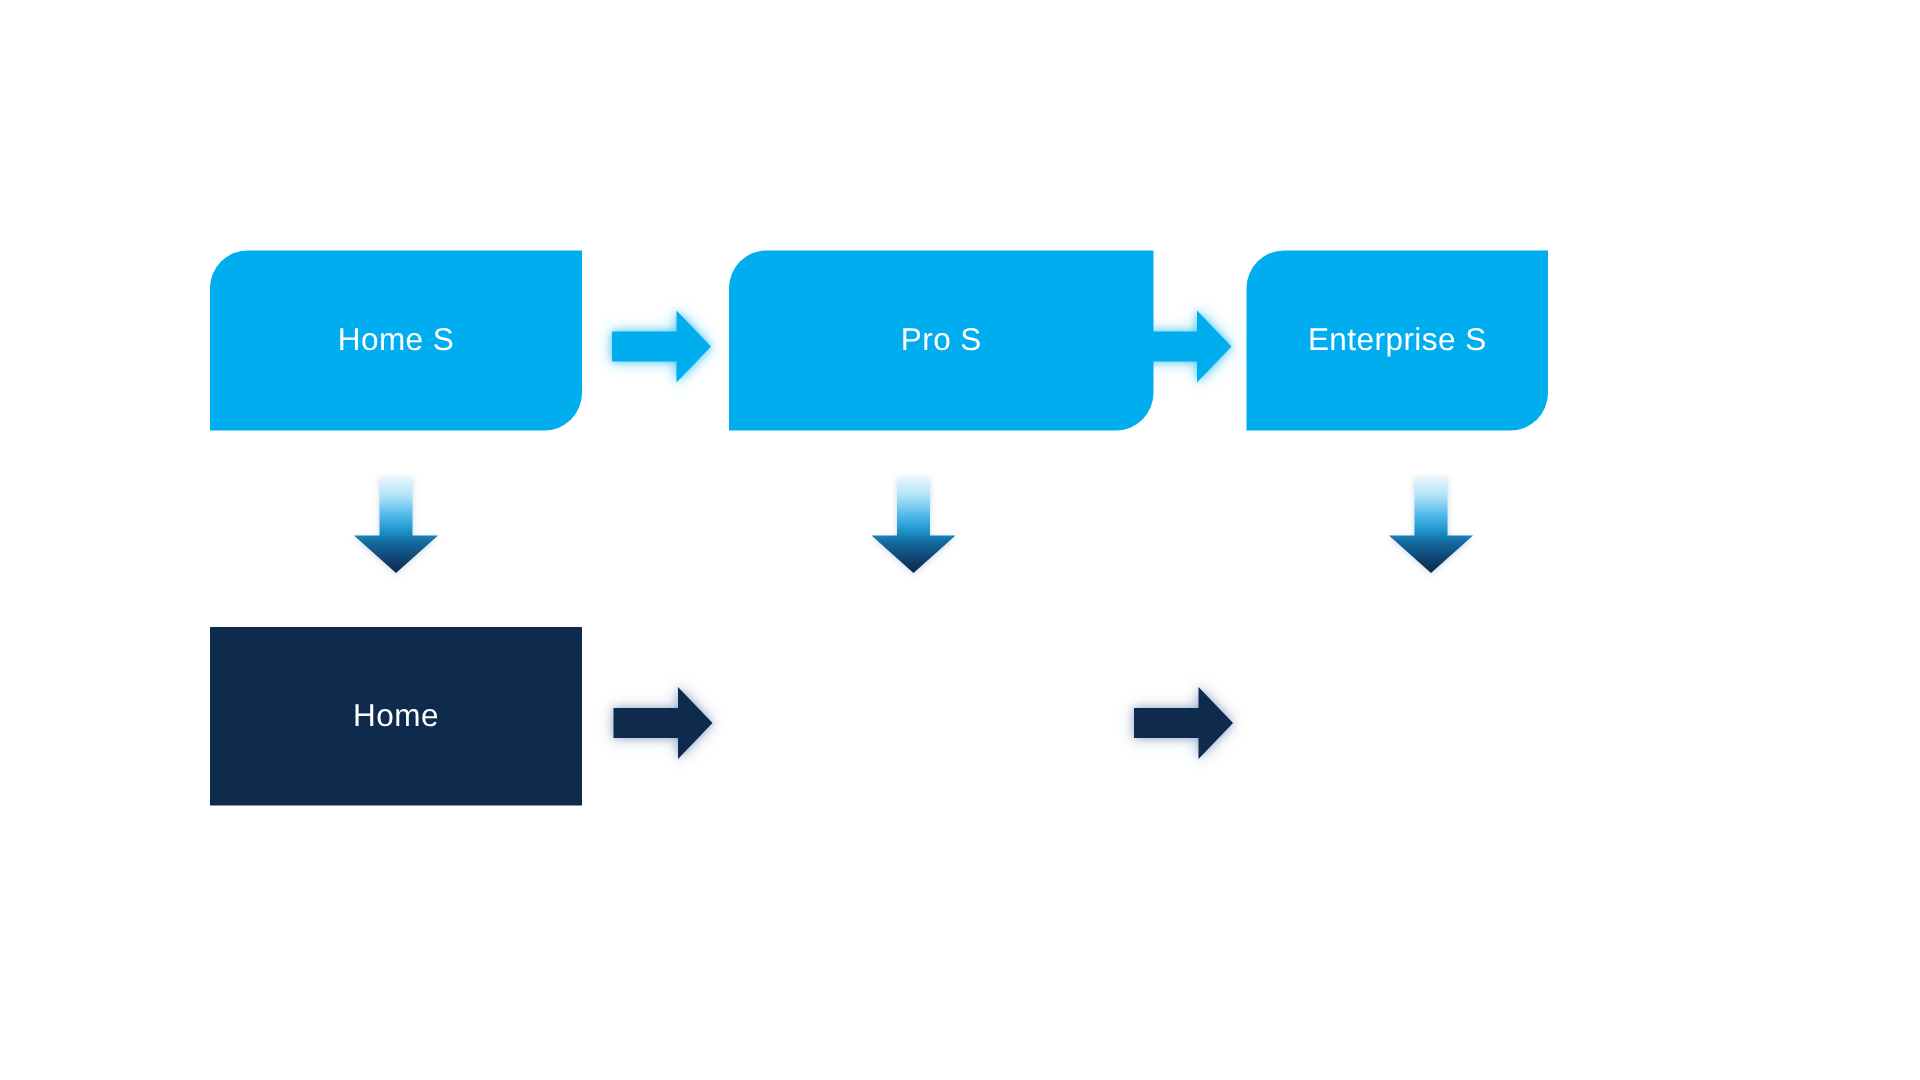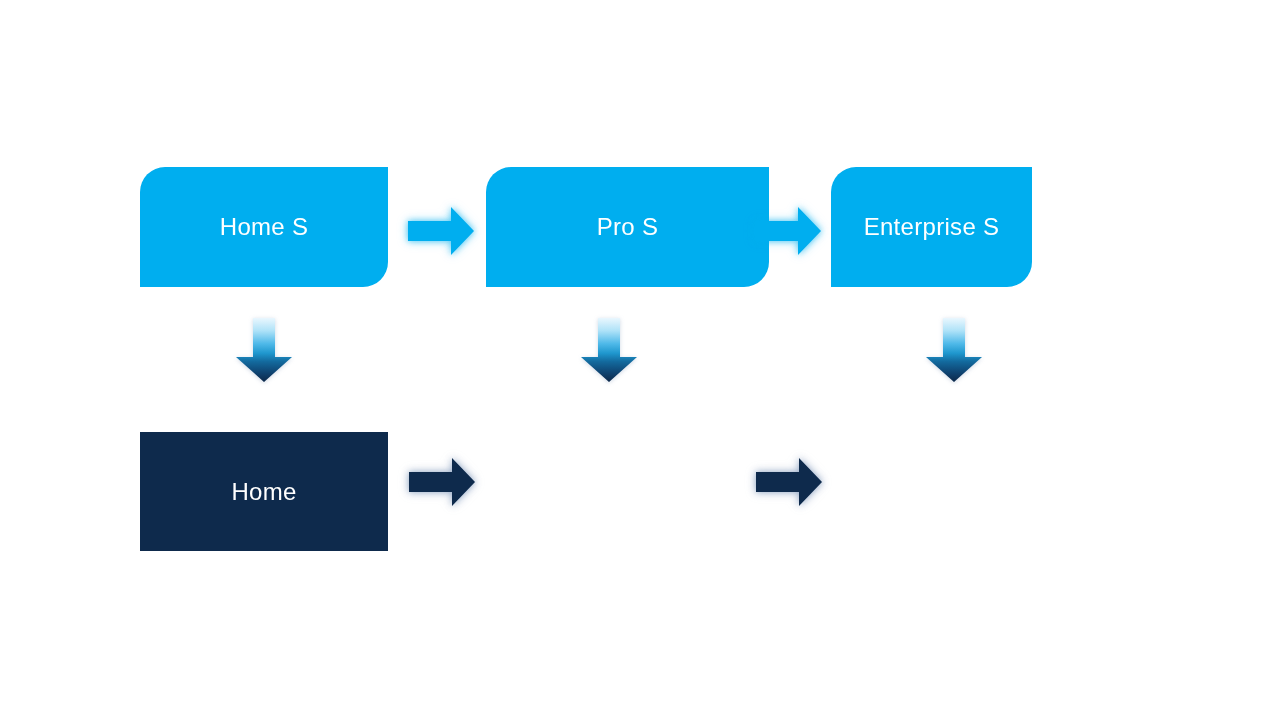--- a/index.html
+++ b/index.html
@@ -13,33 +13,33 @@
   }
   .box {
     position: absolute;
     display: flex;
     align-items: center;
     justify-content: center;
     box-sizing: border-box;
   }
   .box-label {
     color: #ffffff;
-    font-size: 24px;
+    font-size: 21px;
     font-weight: 400;
     letter-spacing: 0.3px;
     white-space: nowrap;
   }
   .top-box {
     top: 167px;
     height: 120px;
     background: #00AEEF;
     border-radius: 25px 0 25px 0;
   }
   .bottom-box {
-    top: 432px;
+    top: 418px;
     height: 119px;
     background: #0E2A4C;
   }
   .col1 { left: 140px; width: 248px; }
   .col2 { left: 486px; width: 283px; }
   .col3 { left: 831px; width: 201px; }
 
   svg.arrow { position: absolute; overflow: visible; display: block; }
 
   .h-arrow { width: 66px; height: 48px; }

